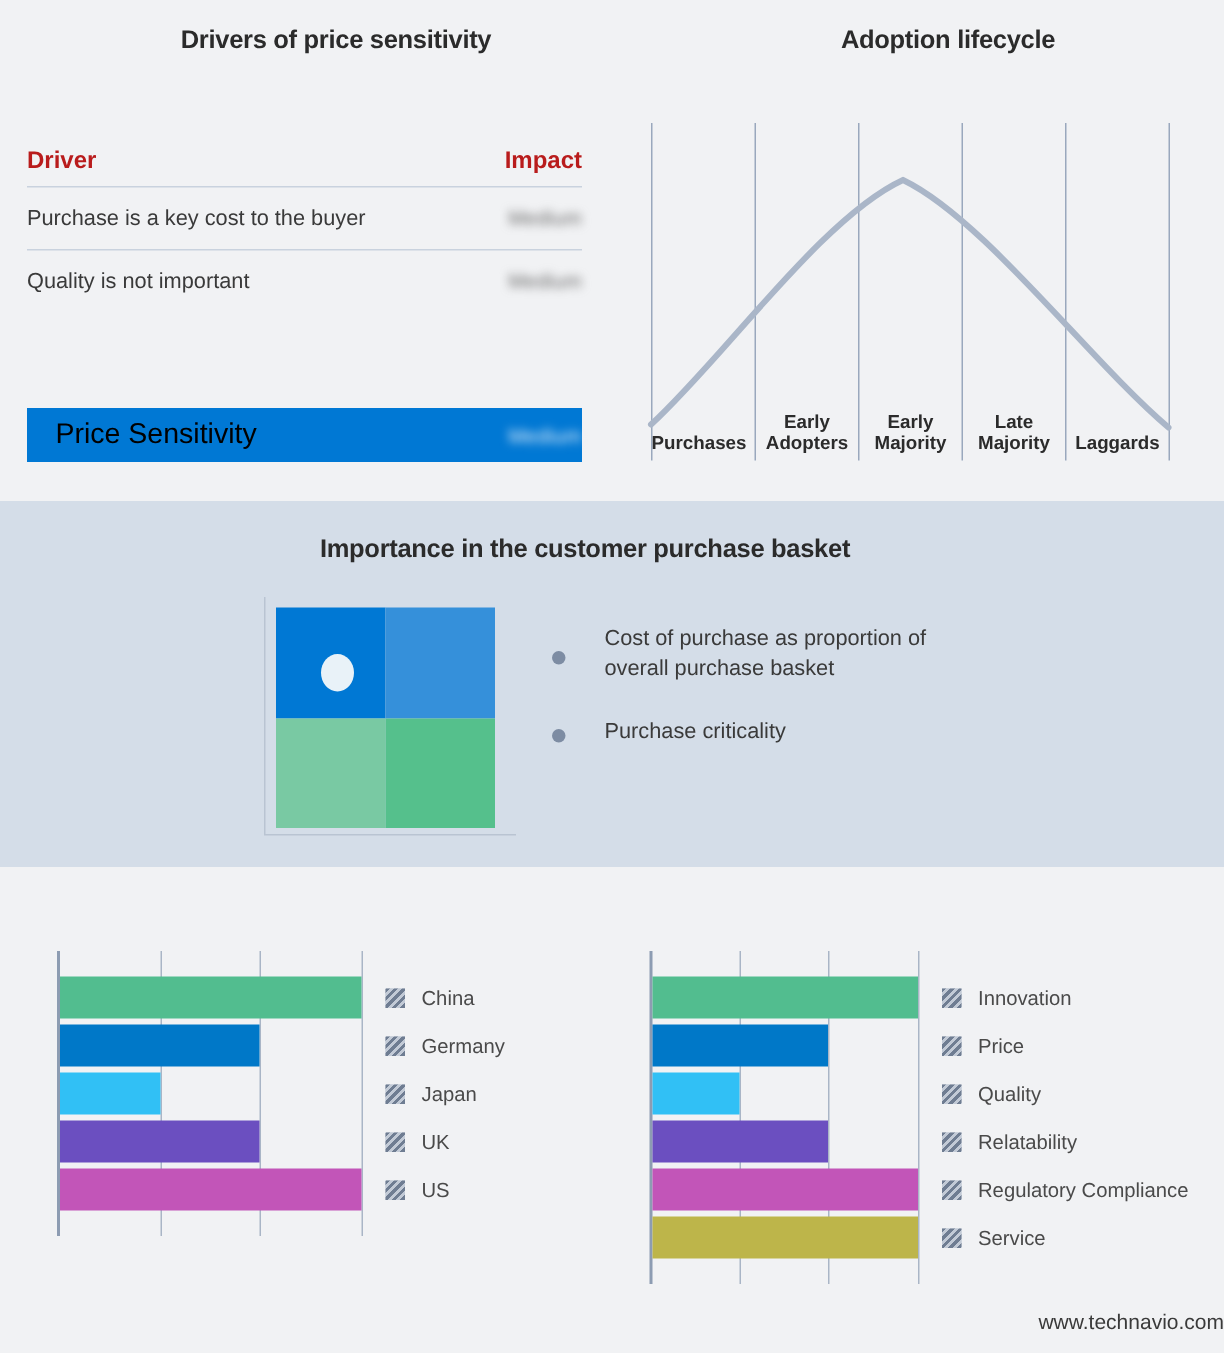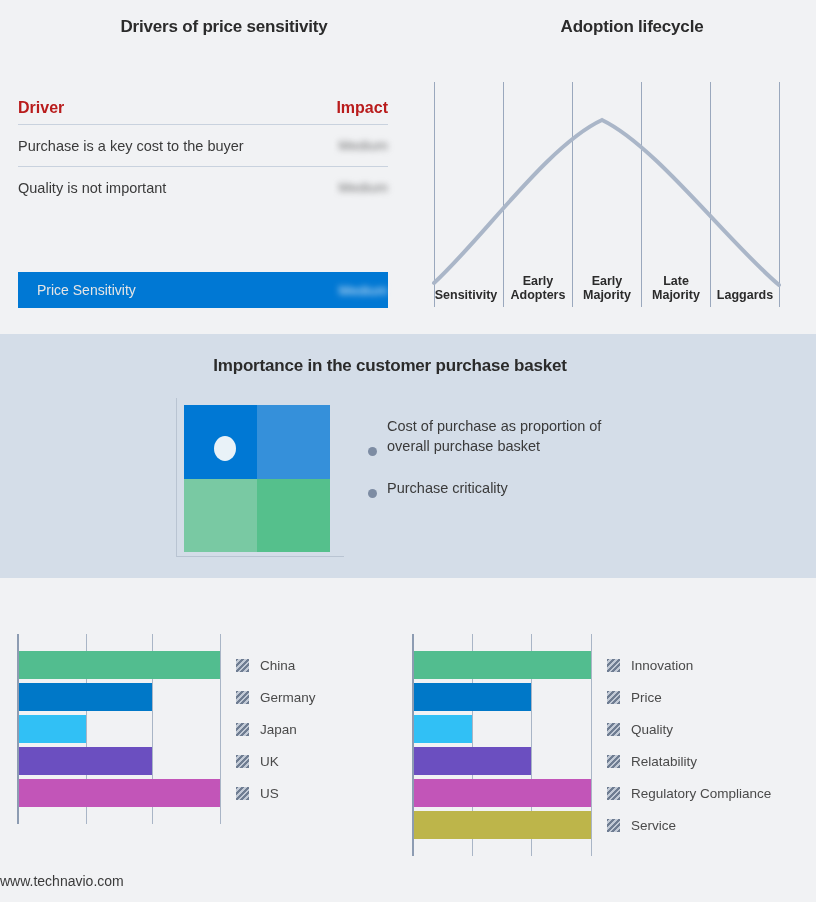--- a/index.html
+++ b/index.html
@@ -77,21 +77,21 @@
     top: 272px;
     width: 370px;
     height: 36px;
     background: #0078d4;
     display: flex;
     align-items: center;
     justify-content: space-between;
     box-sizing: border-box;
     padding: 0 0 0 19px;
   }
-  #price-sensitivity-row .dr-name { color: #e5e5e5; font-size: 14px; }
+  #price-sensitivity-row .dr-name { color: #000000; font-size: 19px; }
   #price-sensitivity-row .dr-impact {
     color: #e8f1fb;
     margin-right: 0;
   }
 
   
   #lifecycle-panel { position: absolute; left: 408px; top: 0; width: 408px; height: 334px; }
   #lifecycle-title { left: 408px; top: 17px; width: 408px; }
   #lifecycle-svg { position: absolute; left: 0; top: 0; }
   .lc-label {
@@ -150,22 +150,23 @@
 
   #basket-legend {
     position: absolute;
     left: 368px;
     top: 416px;
     width: 300px;
   }
   .bk-item {
     position: relative;
     display: flex;
-    align-items: flex-end;
+    align-items: center;
     margin-bottom: 22px;
+    gap: 16px;
   }
   .bk-bullet {
     width: 9px; height: 9px;
     border-radius: 50%;
     background: #7d8ca3;
     margin-top: 5px;
     margin-right: 10px;
     flex: 0 0 auto;
   }
   .bk-text {
@@ -176,20 +177,21 @@
   }
 
   
   #adoption-panel { position: absolute; left: 0; top: 578px; width: 408px; height: 324px; }
   #adoption-title { left: 0; top: 606px; width: 408px; }
   #criteria-panel { position: absolute; left: 408px; top: 578px; width: 408px; height: 324px; }
   #criteria-title { left: 408px; top: 606px; width: 408px; }
 
   .chart {
     position: absolute;
+    margin-left: 21px;
   }
   .gridline {
     position: absolute;
     width: 1px;
     background: #a9b5c6;
   }
   .axis-line {
     position: absolute;
     width: 2px;
     background: #8d9cb2;
@@ -216,21 +218,21 @@
     color: #4a4a4a;
     white-space: nowrap;
   }
 
   
   #footer {
     position: absolute;
     left: 0;
     top: 873px;
     width: 816px;
-    text-align: left;
+    text-align: right;
     font-size: 14px;
     color: #3a3a3a;
   }
 </style>
 </head>
 <body>
 
 <div id="page">
 
   <div id="drivers-panel">
@@ -269,21 +271,21 @@
       <line x1="95.5" y1="82" x2="95.5" y2="307" stroke="#9aa8bd" stroke-width="1"></line>
       <line x1="164.5" y1="82" x2="164.5" y2="307" stroke="#9aa8bd" stroke-width="1"></line>
       <line x1="233.5" y1="82" x2="233.5" y2="307" stroke="#9aa8bd" stroke-width="1"></line>
       <line x1="302.5" y1="82" x2="302.5" y2="307" stroke="#9aa8bd" stroke-width="1"></line>
       <line x1="371.5" y1="82" x2="371.5" y2="307" stroke="#9aa8bd" stroke-width="1"></line>
 
       <path d="M 26 283 C 75 238, 140 145, 194 120 C 248 146, 318 240, 371 285" fill="none" stroke="#aab6c8" stroke-width="4" stroke-linecap="round"></path>
     </svg>
 
     <div class="lc-label" style="left:23px; top:288px; width:70px;">
-      <div>Sensitivity</div>
+      <div>Purchases</div>
     </div>
     <div class="lc-label" style="left:96px; top:274px; width:68px;">
       <div>Early</div>
       <div>Adopters</div>
     </div>
     <div class="lc-label" style="left:165px; top:274px; width:68px;">
       <div>Early</div>
       <div>Majority</div>
     </div>
     <div class="lc-label" style="left:234px; top:274px; width:68px;">

